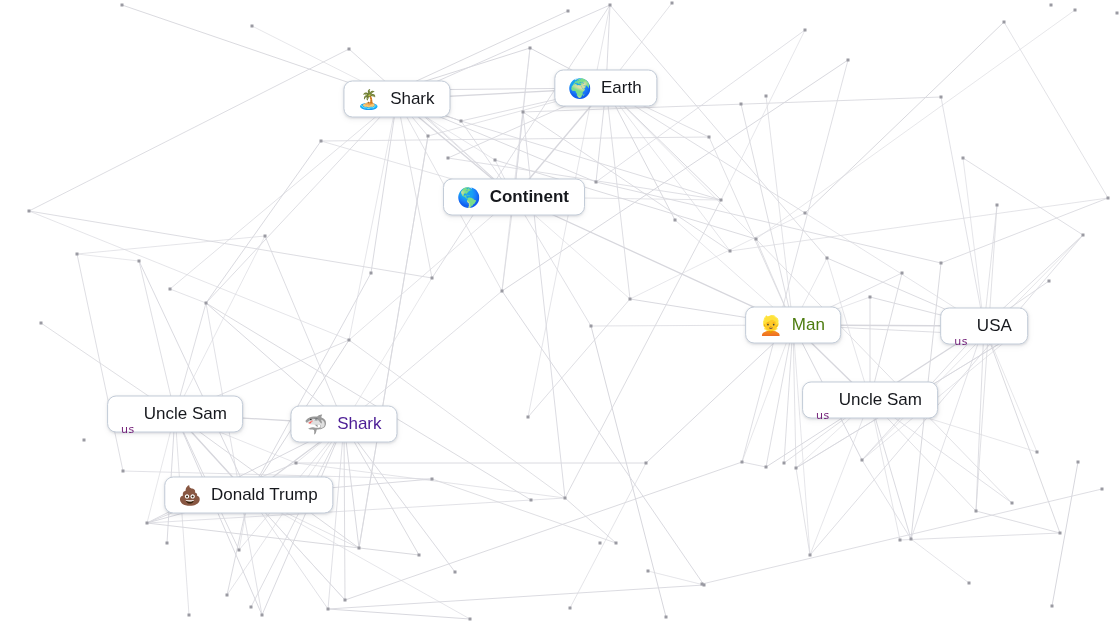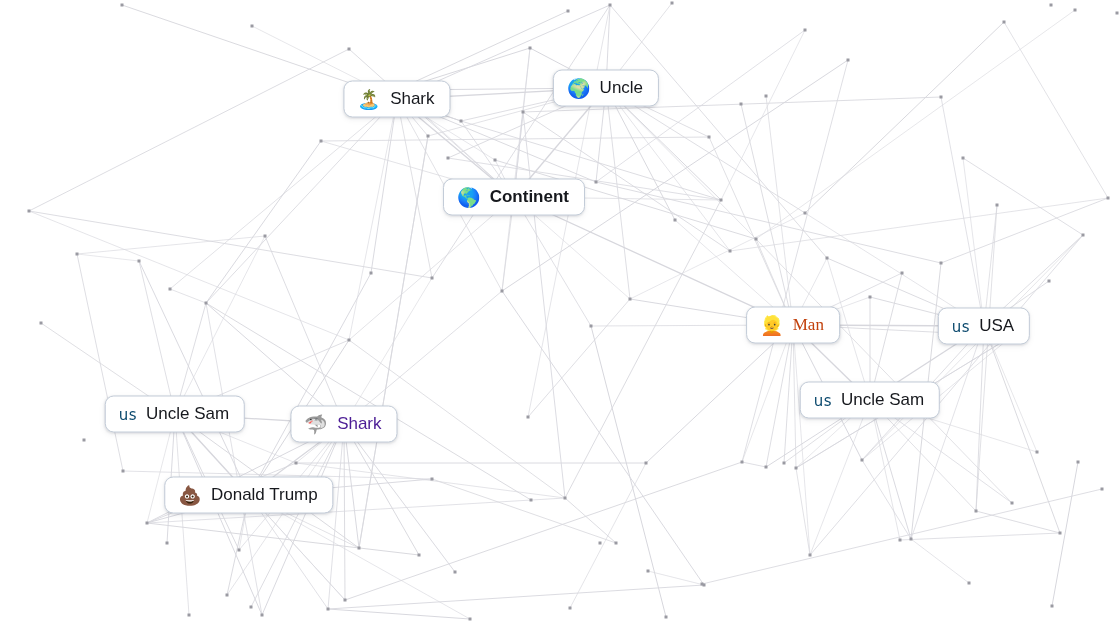--- a/index.html
+++ b/index.html
@@ -54,25 +54,25 @@
     white-space: nowrap;
     cursor: pointer;
   }
   .node-emoji {
     font-size: 19px;
     line-height: 1;
     display: inline-block;
     font-family: "DejaVu Sans", sans-serif;
   }
   .node-emoji.flag {
-    font-size: 15px;
+    font-size: 11px;
     letter-spacing: 0.5px;
-    color: #0c4a6e;
+    color: #701a75;
     position: relative;
-    top: 1px;
+    top: 15px;
   }
   .node-label {
     font-size: 17px;
     line-height: 20px;
     color: #16181d;
     font-family: "Liberation Sans", sans-serif;
   }
 </style>
 </head>
 <body>
@@ -384,29 +384,29 @@
       <div class="mini-node" style="left: 1078px; top: 462px; background: rgb(154, 154, 162);"></div>
       <div class="mini-node" style="left: 1102px; top: 489px; background: rgb(154, 154, 162);"></div>
     </div>
   <div id="node-layer">
       <div class="node-card" style="left: 397px; top: 99px; background: rgb(255, 255, 255); border-color: rgb(195, 204, 216);">
         <span class="node-emoji">🏝️</span>
         <span class="node-label" style="color: rgb(22, 24, 29);">Shark</span>
       </div>
       <div class="node-card" style="left: 606px; top: 88px; background: rgb(255, 255, 255); border-color: rgb(195, 204, 216);">
         <span class="node-emoji">🌍</span>
-        <span class="node-label" style="color: rgb(22, 24, 29);">Uncle</span>
+        <span class="node-label" style="color: rgb(22, 24, 29);">Earth</span>
       </div>
       <div class="node-card" style="left: 514px; top: 197px; background: rgb(255, 255, 255); border-color: rgb(195, 204, 216);">
         <span class="node-emoji">🌎</span>
         <span class="node-label" style="color: rgb(22, 24, 29); font-weight: bold;">Continent</span>
       </div>
       <div class="node-card" style="left: 793px; top: 325px; background: rgb(255, 255, 255); border-color: rgb(195, 204, 216);">
         <span class="node-emoji">👱</span>
-        <span class="node-label" style="color: #c2410c; font-family: Liberation Serif, serif;">Man</span>
+        <span class="node-label" style="color: #4d7c0f;">Man</span>
       </div>
       <div class="node-card" style="left: 984px; top: 326px; background: rgb(255, 255, 255); border-color: rgb(195, 204, 216);">
         <span class="node-emoji flag">us</span>
         <span class="node-label" style="color: rgb(22, 24, 29);">USA</span>
       </div>
       <div class="node-card" style="left: 870px; top: 400px; background: rgb(255, 255, 255); border-color: rgb(195, 204, 216);">
         <span class="node-emoji flag">us</span>
         <span class="node-label" style="color: rgb(22, 24, 29);">Uncle Sam</span>
       </div>
       <div class="node-card" style="left: 175px; top: 414px; background: rgb(255, 255, 255); border-color: rgb(195, 204, 216);">

